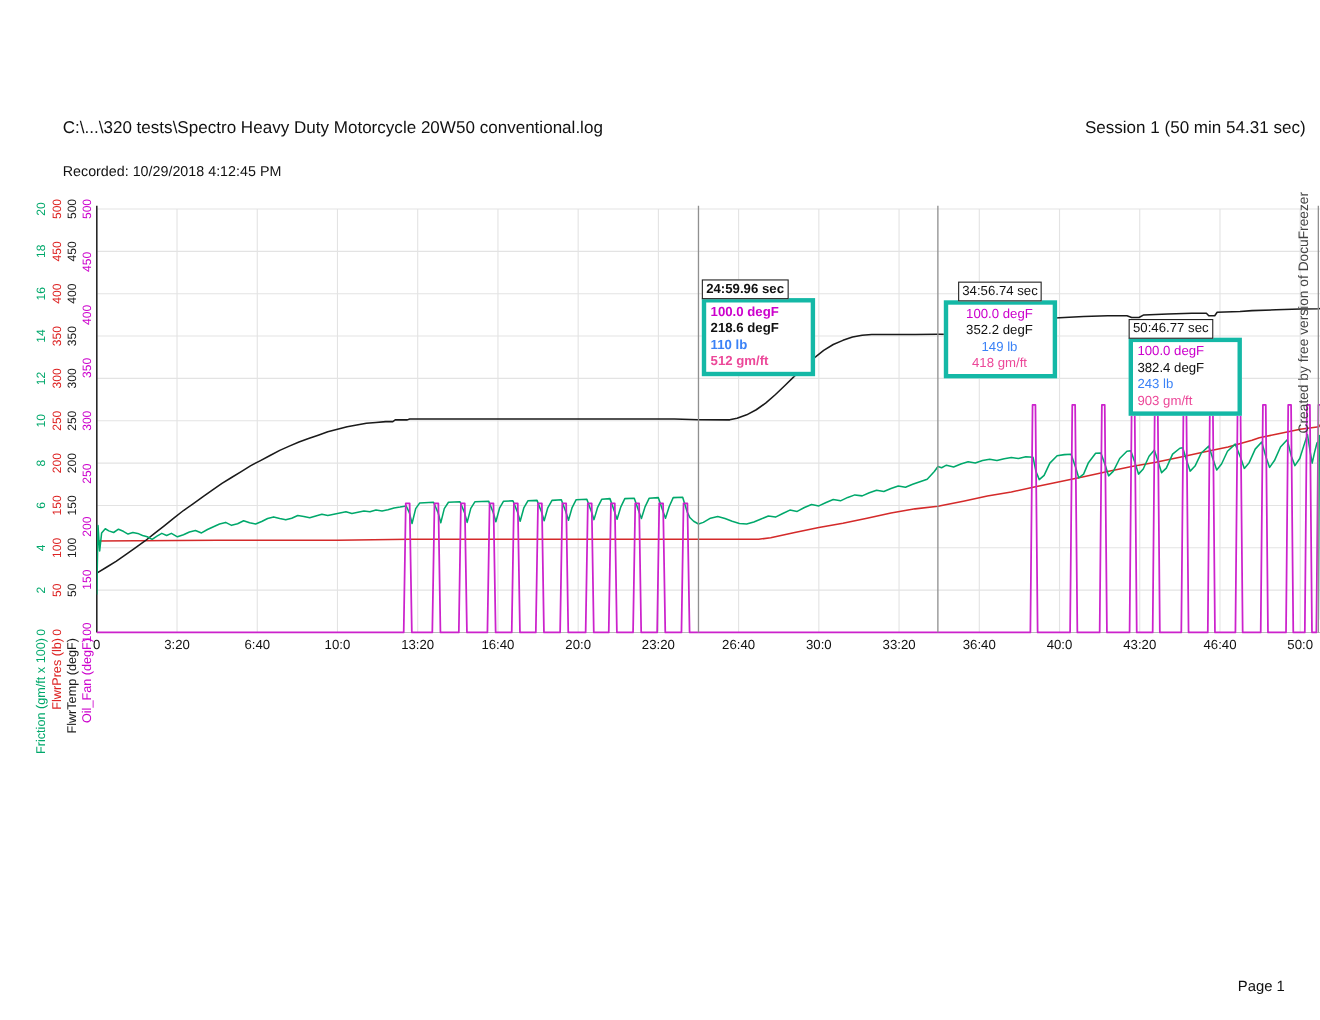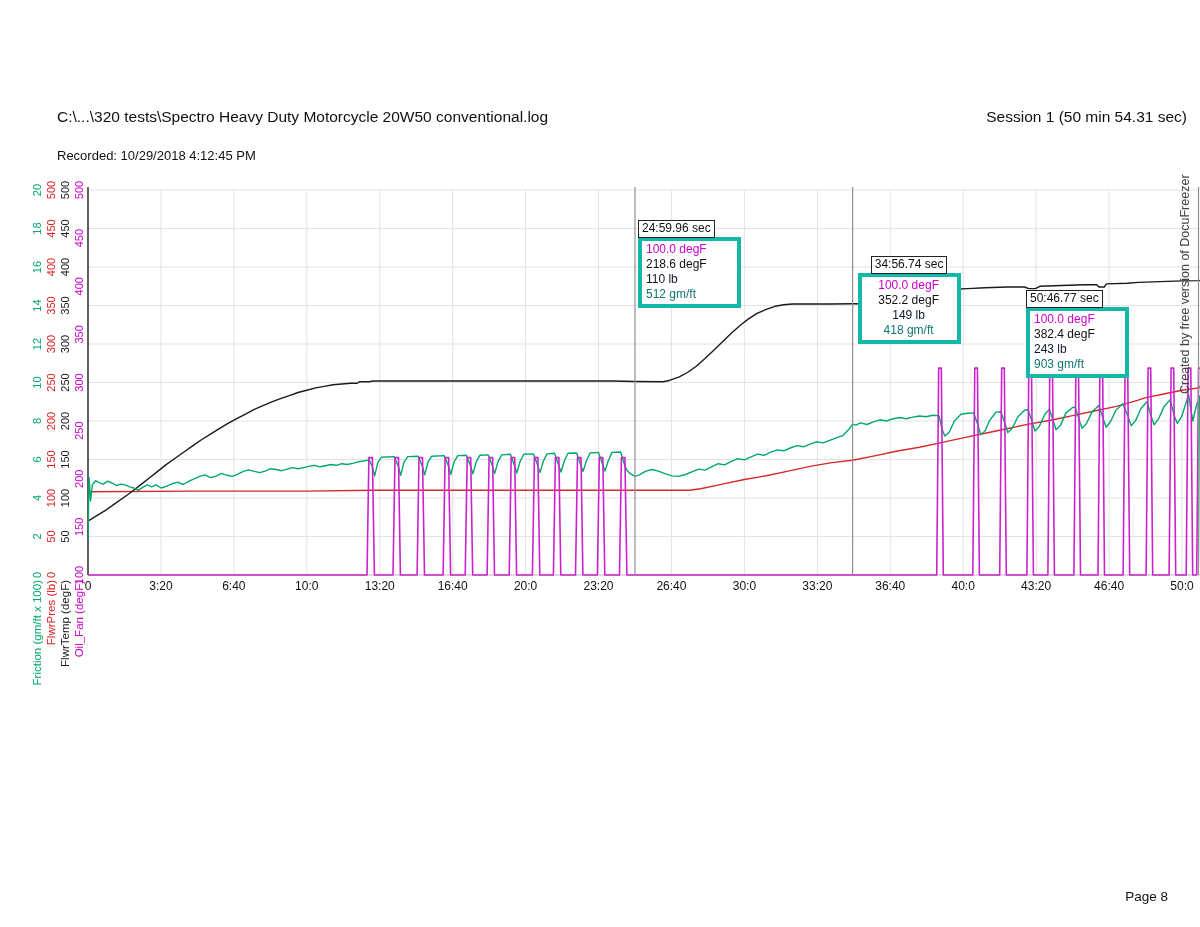--- a/index.html
+++ b/index.html
@@ -6,21 +6,21 @@
   .page{position:relative;width:1200px;height:914px;background:#ffffff;overflow:hidden;
         font-family:"Liberation Sans","DejaVu Sans",sans-serif;color:#111;}
   .hdr-title{position:absolute;left:57px;top:108px;font-size:15.5px;color:#111;white-space:nowrap;}
   .hdr-session{position:absolute;right:13px;top:108px;font-size:15.5px;color:#111;white-space:nowrap;}
   .hdr-recorded{position:absolute;left:57px;top:130px;font-size:13px;color:#111;white-space:nowrap;margin-top:18px;}
   #chart{position:absolute;left:0;top:0;width:1200px;height:927px;}
   #plot-svg{position:absolute;left:0;top:0;}
   .ann{position:absolute;font-size:12px;line-height:15px;z-index:5;}
   .ann-time{display:inline-block;background:#fff;border:1px solid #222;padding:0 3px 1px 3px;color:#111;position:relative;z-index:2;}
   .ann-body{background:#fff;border:4px solid #14b8a6;padding:1px 5px 2px 4px;margin-top:-1px;min-width:86px;white-space:nowrap;}
-  .c-mag{color:#cc00cc;} .c-blk{color:#111111;} .c-red{color:#0f172a;} .c-grn{color:#0f766e;}
+  .c-mag{color:#cc00cc;} .c-blk{color:#111111;} .c-red{color:#3b82f6;} .c-grn{color:#ec4899;}
   .watermark{position:absolute;left:1178px;top:108px;height:286px;writing-mode:vertical-rl;
              transform:rotate(180deg);font-size:12.5px;color:#444;white-space:nowrap;}
   .footer{position:absolute;right:32px;top:889px;font-size:13.5px;color:#111;}
 </style>
 </head>
 <body>
 
 <div class="page">
   <div class="hdr-title">C:\...\320 tests\Spectro Heavy Duty Motorcycle 20W50 conventional.log</div>
   <div class="hdr-session">Session 1 (50 min 54.31 sec)</div>
@@ -124,21 +124,21 @@
         <text fill="#111" font-size="12" font-family="&quot;Liberation Sans&quot;,&quot;DejaVu Sans&quot;,sans-serif" x="671.4673959999999" y="590" text-anchor="middle">26:40</text>
         <text fill="#111" font-size="12" font-family="&quot;Liberation Sans&quot;,&quot;DejaVu Sans&quot;,sans-serif" x="744.4" y="590" text-anchor="middle">30:0</text>
         <text fill="#111" font-size="12" font-family="&quot;Liberation Sans&quot;,&quot;DejaVu Sans&quot;,sans-serif" x="817.332604" y="590" text-anchor="middle">33:20</text>
         <text fill="#111" font-size="12" font-family="&quot;Liberation Sans&quot;,&quot;DejaVu Sans&quot;,sans-serif" x="890.267396" y="590" text-anchor="middle">36:40</text>
         <text fill="#111" font-size="12" font-family="&quot;Liberation Sans&quot;,&quot;DejaVu Sans&quot;,sans-serif" x="963.1999999999999" y="590" text-anchor="middle">40:0</text>
         <text fill="#111" font-size="12" font-family="&quot;Liberation Sans&quot;,&quot;DejaVu Sans&quot;,sans-serif" x="1036.132604" y="590" text-anchor="middle">43:20</text>
         <text fill="#111" font-size="12" font-family="&quot;Liberation Sans&quot;,&quot;DejaVu Sans&quot;,sans-serif" x="1109.067396" y="590" text-anchor="middle">46:40</text>
         <text fill="#111" font-size="12" font-family="&quot;Liberation Sans&quot;,&quot;DejaVu Sans&quot;,sans-serif" x="1182" y="590" text-anchor="middle">50:0</text>
       </svg>
 
-    <div class="ann" id="ann0" style="left: 637.978px; top: 220px;">
+    <div class="ann" id="ann0" style="left: 637.978px; top: 254px; font-weight: bold;">
       <div class="ann-time">24:59.96 sec</div>
       <div class="ann-body">
         <div class="c-mag">100.0 degF</div>
         <div class="c-blk">218.6 degF</div>
         <div class="c-red">110 lb</div>
         <div class="c-grn">512 gm/ft</div>
       </div>
     </div>
     <div class="ann" id="ann1" style="left: 857.618px; top: 256px; text-align: center;">
       <div class="ann-time">34:56.74 sec</div>
@@ -154,14 +154,14 @@
       <div class="ann-body">
         <div class="c-mag">100.0 degF</div>
         <div class="c-blk">382.4 degF</div>
         <div class="c-red">243 lb</div>
         <div class="c-grn">903 gm/ft</div>
       </div>
     </div>
   </div>
 
   <div class="watermark">Created by free version of DocuFreezer</div>
-  <div class="footer">Page 8</div>
+  <div class="footer">Page 1</div>
 </div>
 
 </body></html>

